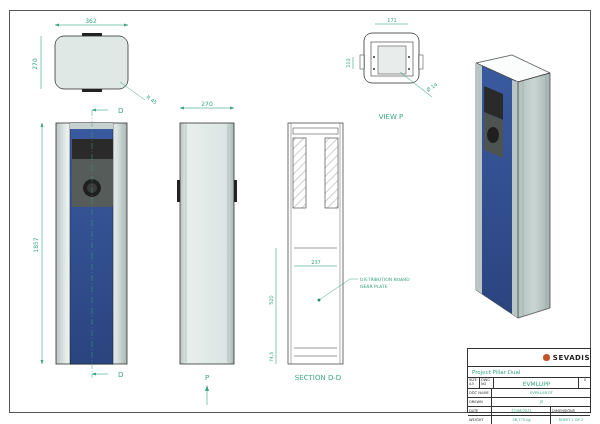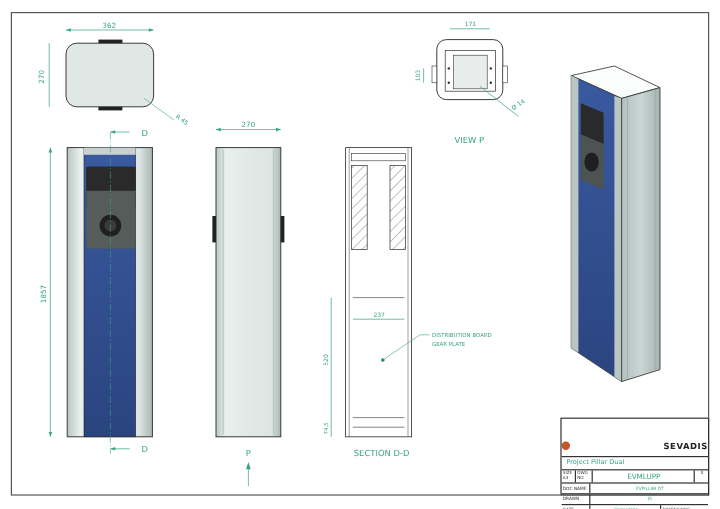--- a/index.html
+++ b/index.html
@@ -2,21 +2,21 @@
 <html><head>
 <meta charset="utf-8">
 <style>
   html, body { margin: 0; padding: 0; background: #ffffff; }
   body { width: 600px; height: 424px; position: relative; overflow: hidden; font-family: "DejaVu Sans", sans-serif; }
   .sheet { position: absolute; left: 9px; top: 10px; width: 582px; height: 403px; border: 1px solid #555; box-sizing: border-box; background: #fff; }
   svg { position: absolute; left: 0; top: 0; }
   .dim { fill: #3aa57f; font-family: "DejaVu Sans", sans-serif; }
   .lbl { fill: #3aa57f; font-family: "DejaVu Sans", sans-serif; }
   .tb { position: absolute; left: 467px; top: 348px; width: 124px; height: 65px; border: 1px solid #333; box-sizing: border-box; background: #fff; font-family: "DejaVu Sans", sans-serif; }
-  .tb-logo { height: 17px; border-bottom: 1px solid #333; display: flex; align-items: center; justify-content: space-between; gap: 3px; margin-top: 14px; }
+  .tb-logo { height: 17px; border-bottom: 1px solid #333; display: flex; align-items: center; justify-content: flex-end; gap: 3px; }
   .tb-logo .mark { width: 7px; height: 7px; border-radius: 50%; background: #c0552a; }
   .tb-logo .name { font-size: 7px; font-weight: bold; color: #222; letter-spacing: 0.5px; }
   .tb-project { height: 10px; border-bottom: 1px solid #333; font-size: 5.5px; color: #3aa57f; padding-left: 4px; line-height: 11px; position: relative; }
   .tb-row { display: flex; border-bottom: 1px solid #333; height: 8px; font-size: 3.6px; color: #333; }
   .tb-row:last-child { border-bottom: none; }
   .tb-row .c { border-right: 1px solid #333; padding-left: 1px; line-height: 8px; overflow: hidden; white-space: nowrap; }
   .tb-row .c:last-child { border-right: none; }
   .tb-row .v { color: #3aa57f; text-align: center; }
   .tb-main { display: flex; border-bottom: 1px solid #333; height: 10px; }
   .tb-main .c { border-right: 1px solid #333; font-size: 3.5px; color: #333; padding-left: 1px; overflow: hidden; }

